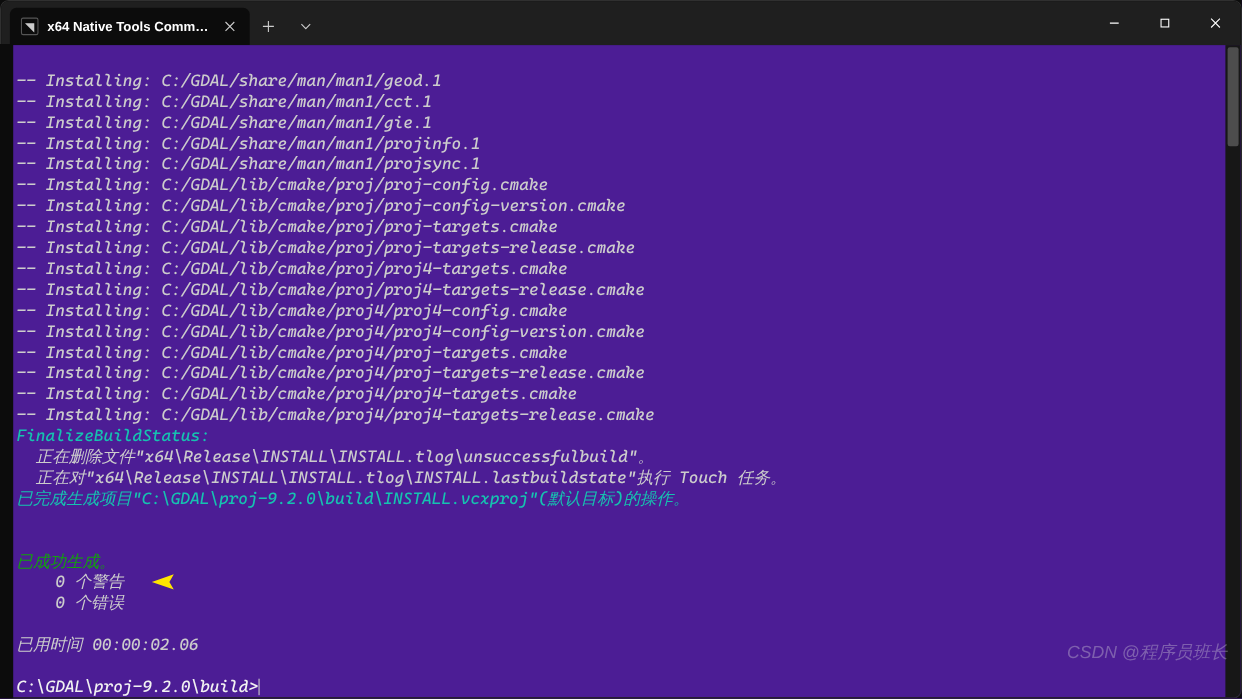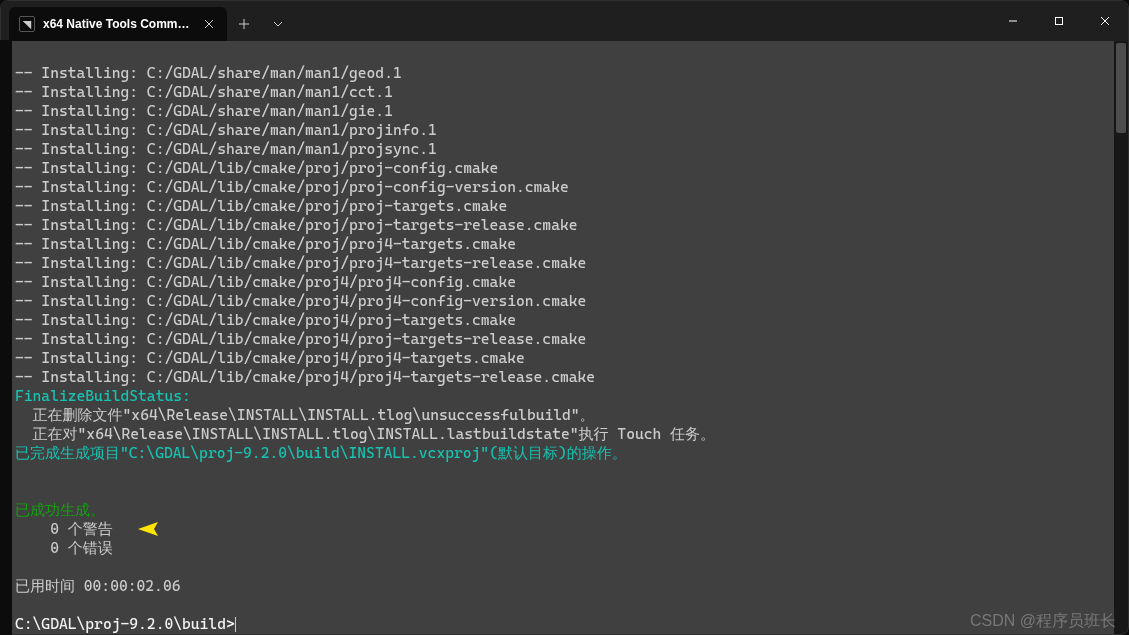--- a/index.html
+++ b/index.html
@@ -87,23 +87,24 @@
   .win-btn {
     width: 46px;
     display: flex;
     align-items: center;
     justify-content: center;
     color: #ffffff;
     cursor: pointer;
   }
   .terminal-area {
     flex: 1;
-    background: #404040;
+    background: #4c1d95;
     position: relative;
     overflow: hidden;
+    font-style: italic;
   }
   .terminal {
     padding: 4px 14px 4px 14px;
     white-space: pre;
     line-height: 19px;
     font-family: Consolas, 'Cascadia Mono', monospace;
     color: #cccccc;
   }
   .scrollbar {
     position: absolute;
@@ -129,21 +130,21 @@
     display:inline-block;
     width:1px;
     height:15px;
     background:#cccccc;
     vertical-align: text-bottom;
     margin-bottom:1px;
   }
   .watermark {
     position: absolute;
     right: 12px;
-    bottom: 2px;
+    bottom: 30px;
     color: rgba(220,220,220,0.35);
     font-family: 'Segoe UI', 'Microsoft YaHei', sans-serif;
     font-size: 16px;
     pointer-events: none;
   }
   .arrow {
     position: absolute;
     left: 135px;
     top: 478px;
     width: 230px;

